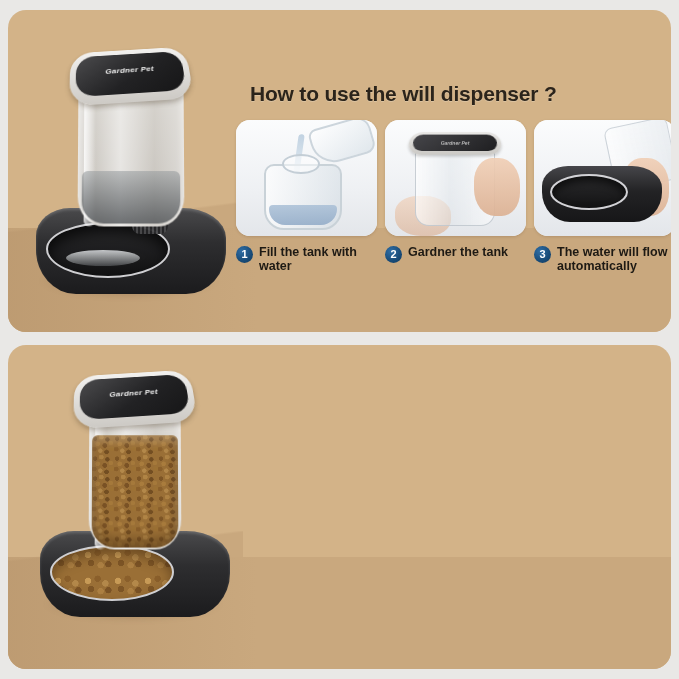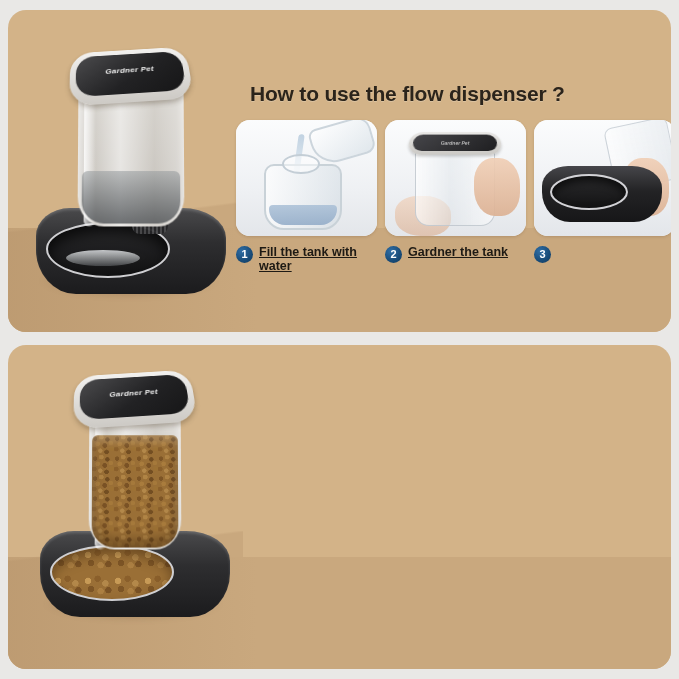--- a/index.html
+++ b/index.html
@@ -257,21 +257,20 @@
     font-weight: bold;
     line-height: 17px;
     text-align: center;
     margin-top: 1px;
   }
   .step-label {
     color: #1e1a14;
     font-size: 12.5px;
     font-weight: bold;
     line-height: 14px;
-    text-decoration: underline;
   }
 
   
   .sc { position: absolute; inset: 0; }
 
   
   .sc-bg {
     position: absolute; inset: 0;
     background: linear-gradient(to bottom, #fbfcfd 0%, #eef0f3 62%, #e3e6ea 100%);
   }
@@ -408,21 +407,21 @@
         <div class="tank-fill-water"></div>
       </div>
       <div class="lid-outer">
         <div class="lid-inner">
           <div class="lid-text">Gardner Pet</div>
         </div>
       </div>
     </div>
 
     <div class="content" id="content-water">
-      <h2 class="heading">How to use the flow dispenser ?</h2>
+      <h2 class="heading">How to use the will dispenser ?</h2>
 
       <div class="thumbs">
 
         <div class="thumb">
           <div class="sc">
             <div class="sc-bg"></div>
             <div class="pitcher"></div>
             <div class="pour-stream"></div>
             <div class="jug">
               <div class="jug-water"></div>
@@ -462,20 +461,21 @@
         <div class="step">
           <div class="badge">1</div>
           <div class="step-label">Fill the tank with water</div>
         </div>
         <div class="step">
           <div class="badge">2</div>
           <div class="step-label">Gardner the tank</div>
         </div>
         <div class="step">
           <div class="badge">3</div>
+          <div class="step-label">The water will flow automatically</div>
         </div>
       </div>
     </div>
   </section>
 
   <section class="panel" id="panel-food">
     <div class="floor"></div>
 
     <div class="hero" id="hero-food">
       <div class="hero-shadow"></div>

